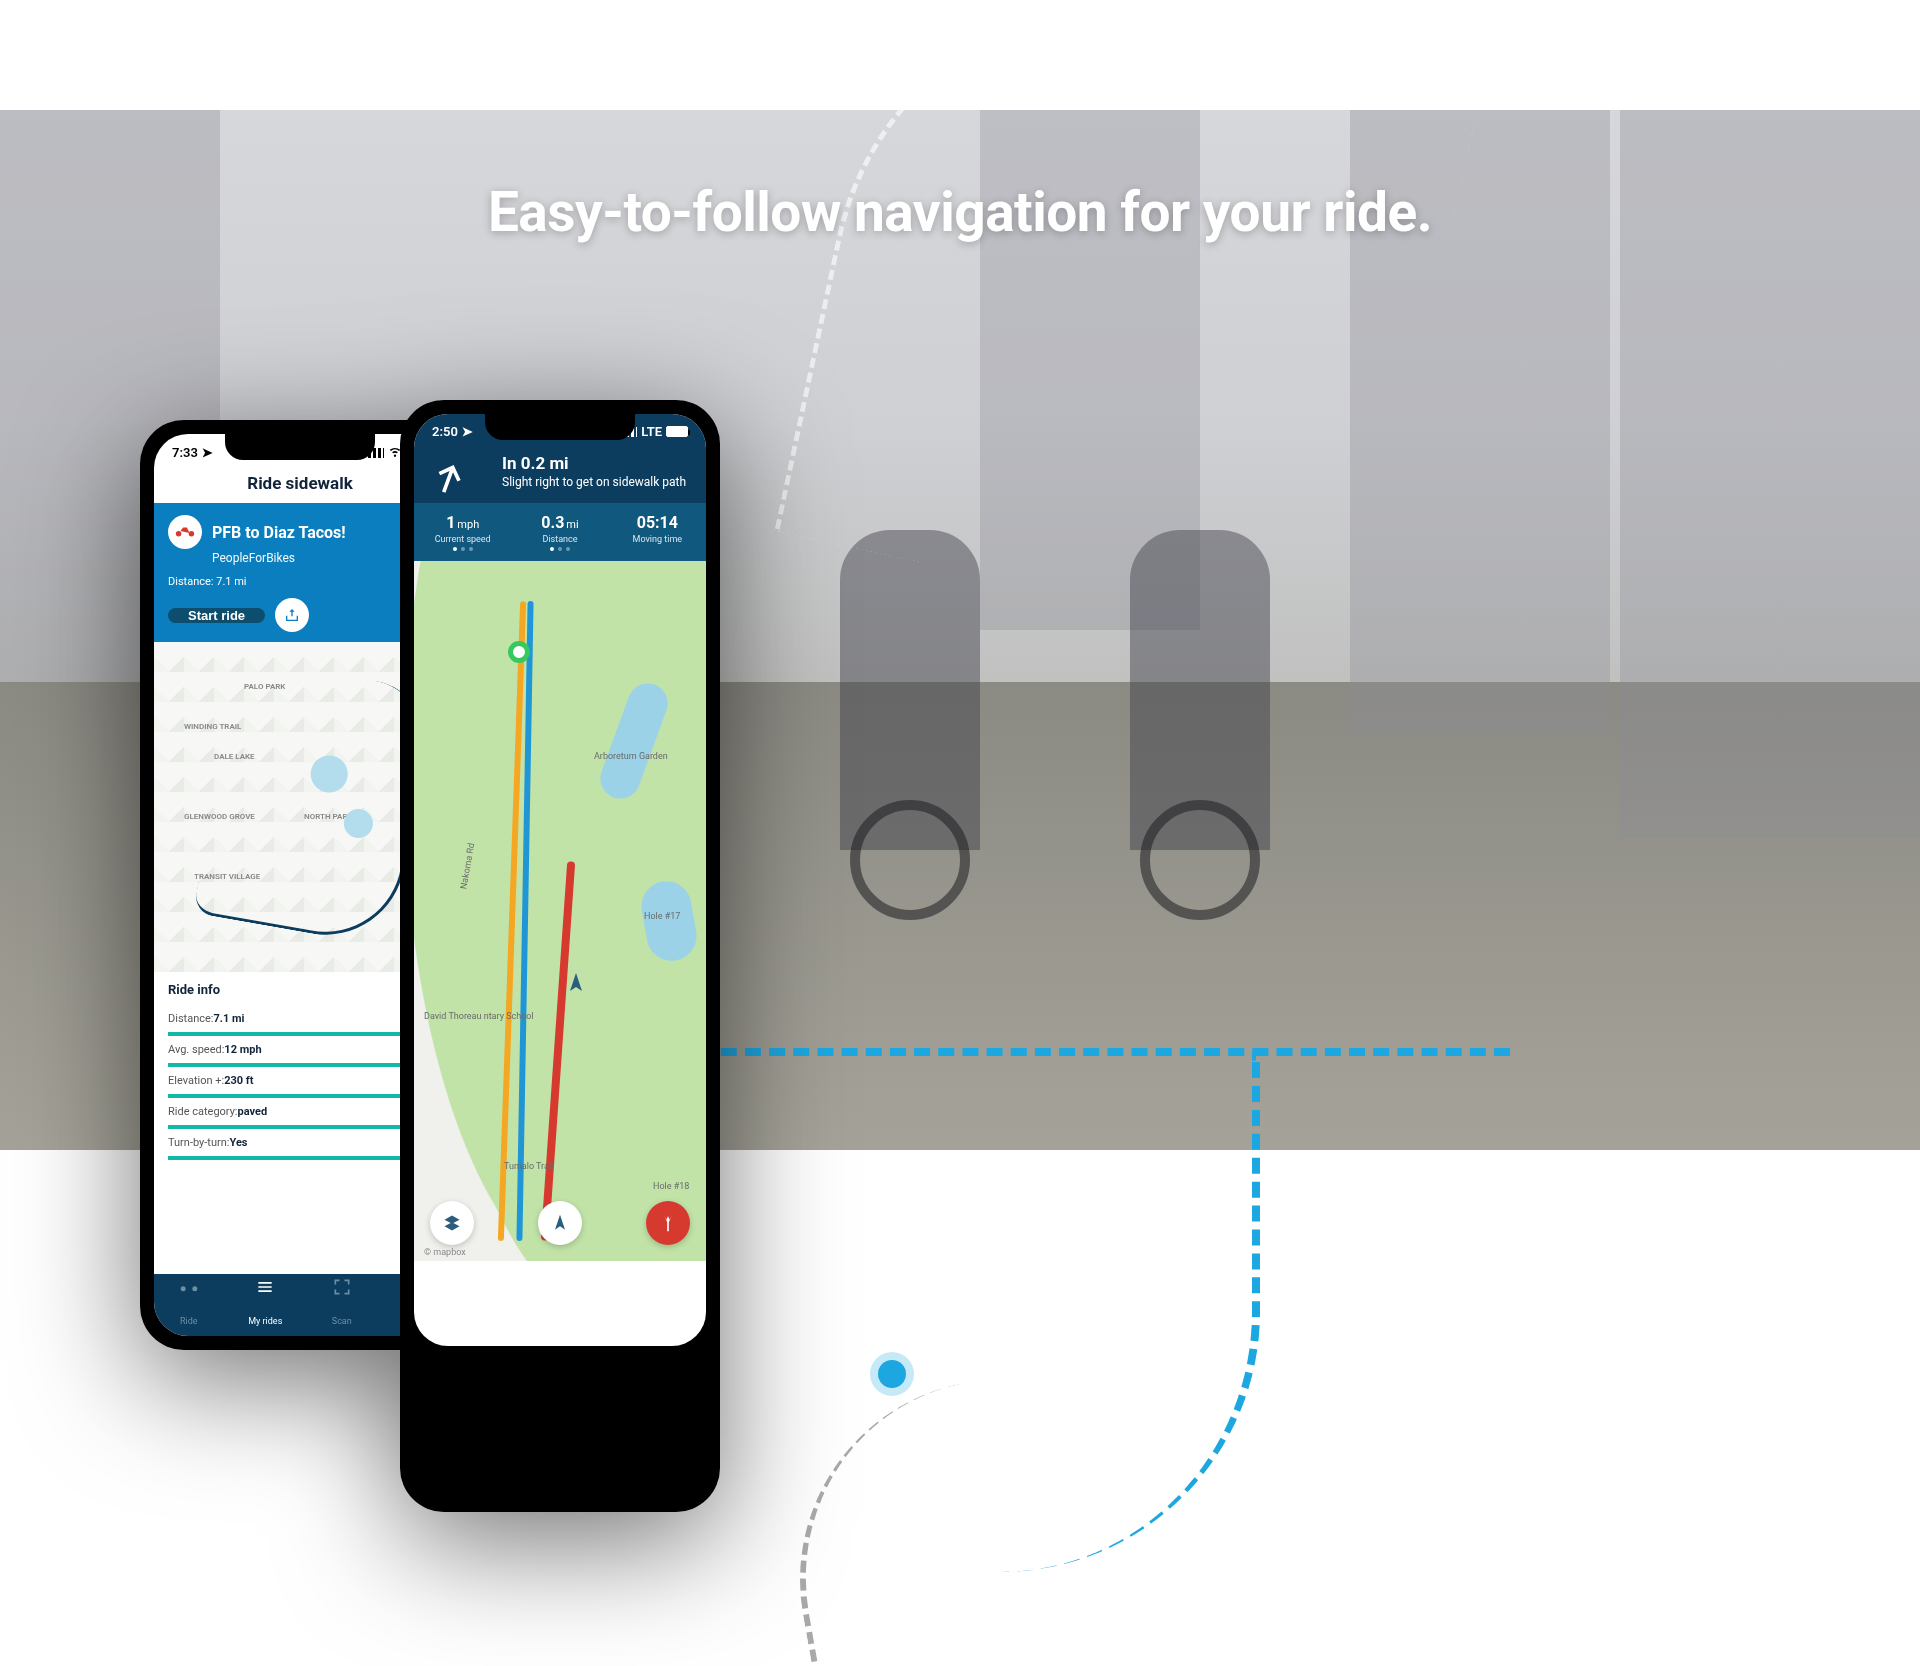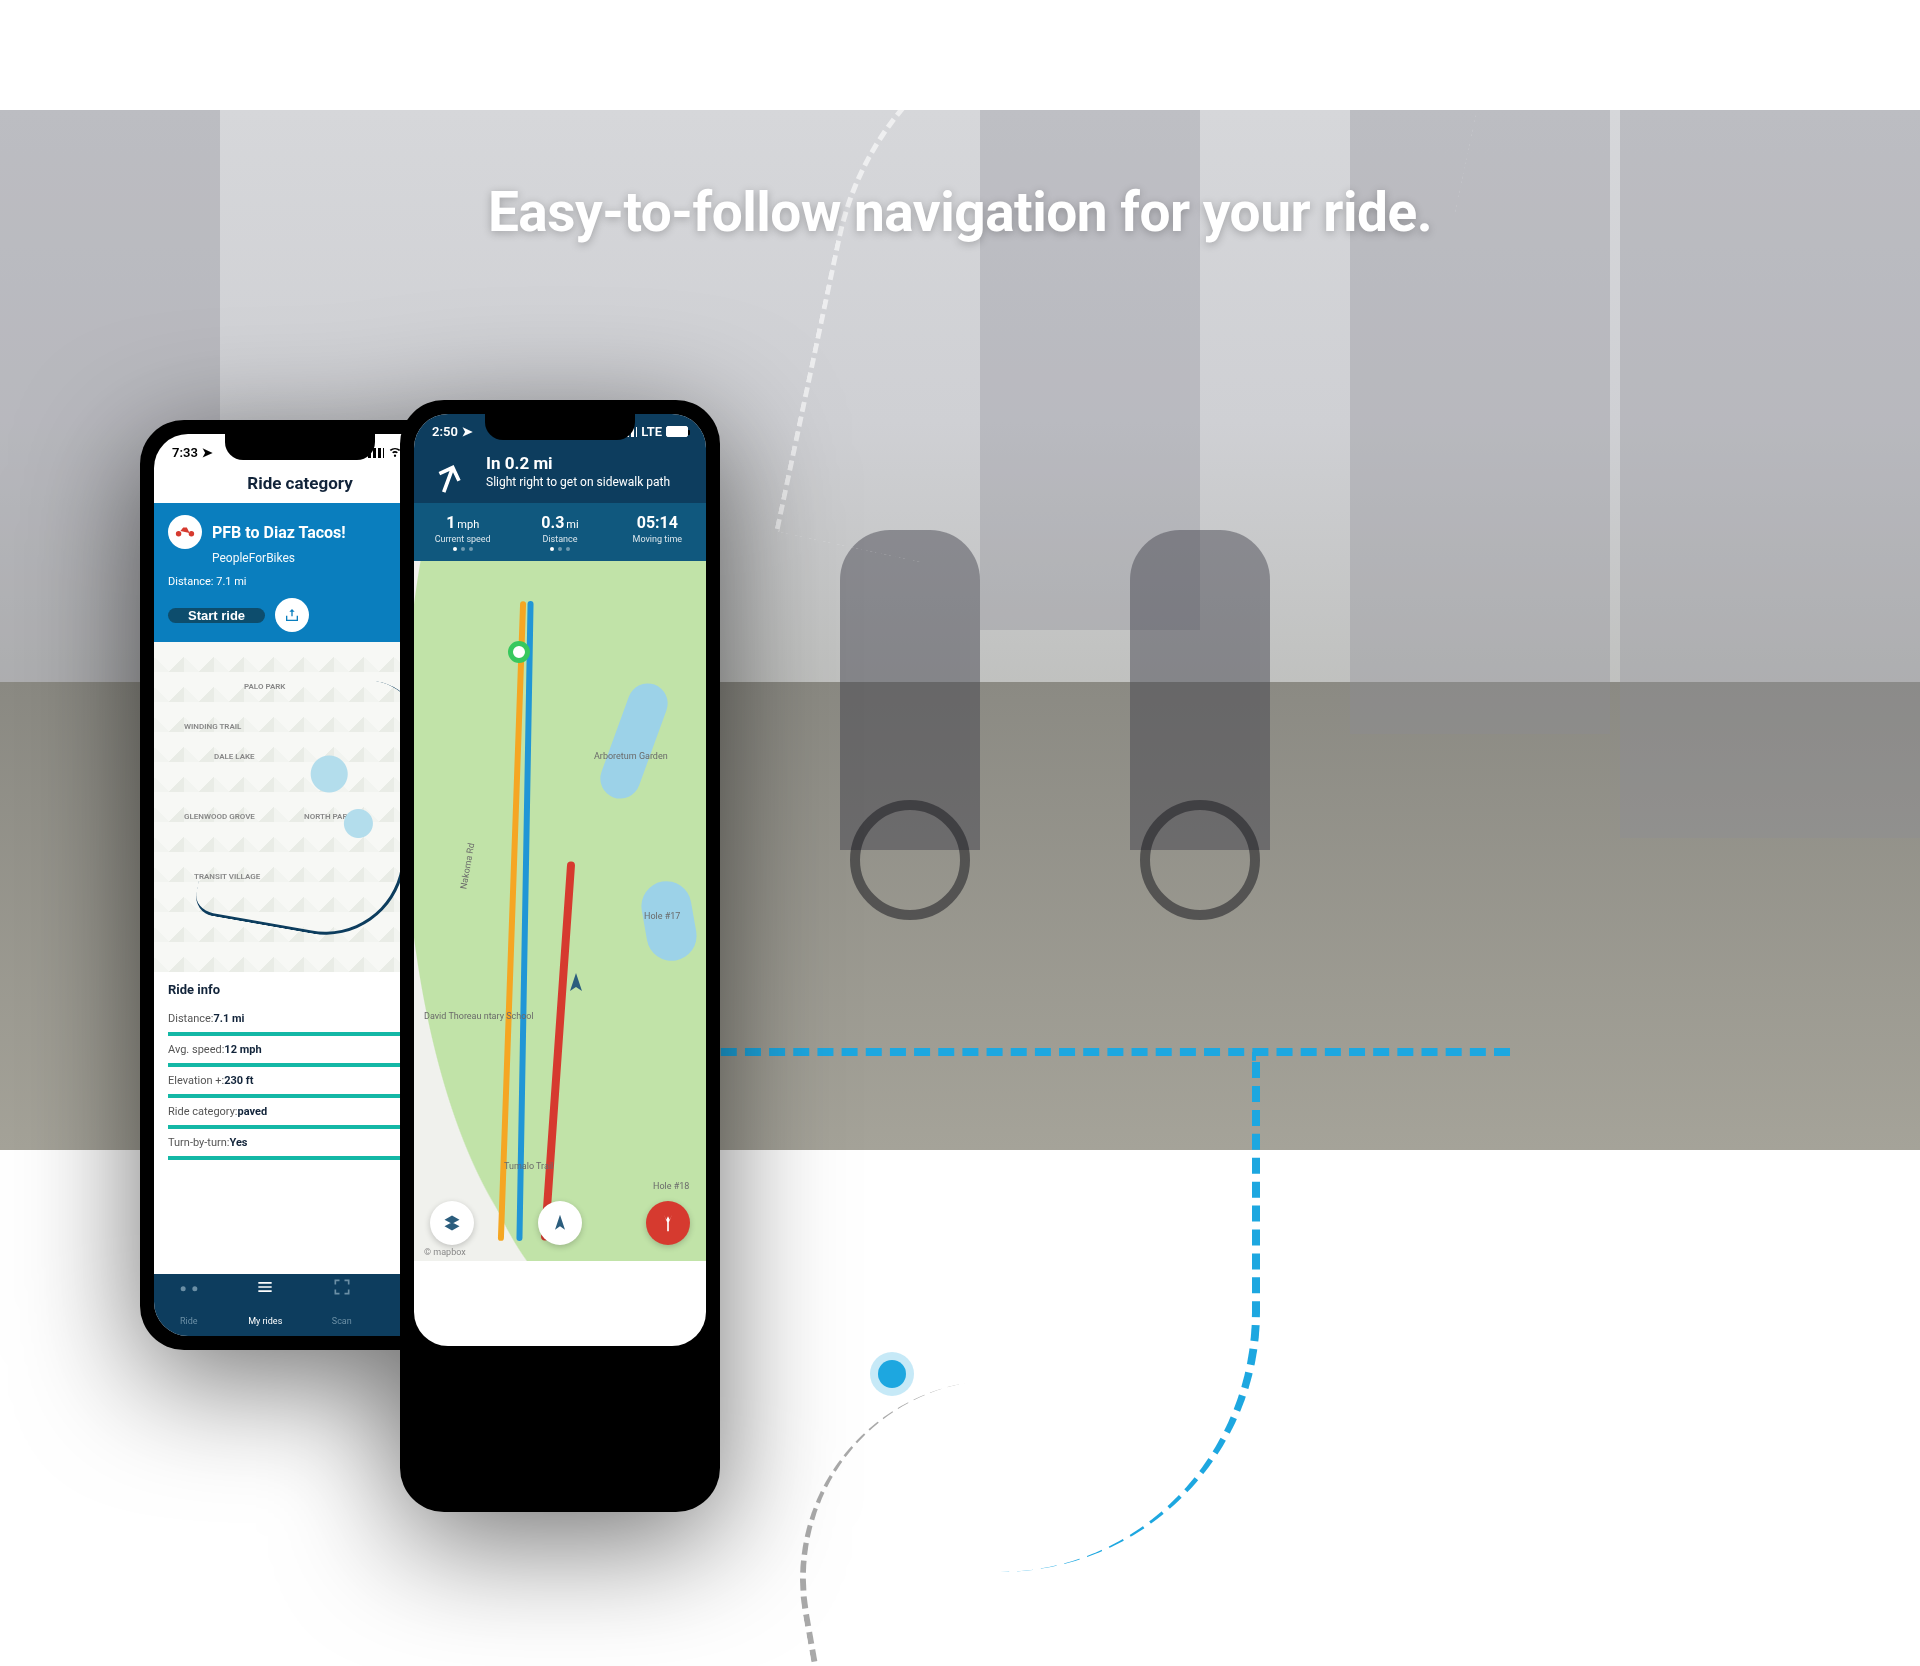--- a/index.html
+++ b/index.html
@@ -160,21 +160,21 @@
   .pa-tab.active{color:#fff;}
   .pa-tab svg{width:20px;height:20px;}
 
   
   .phone-b{left:260px; top:0; height:1112px;}
   .phone-b .phone-inner{height:932px;}
   .phone-b .status-bar{color:#fff;background:#0d3d5e;}
   .phone-b .battery-icon,.phone-b .battery-icon::before{border-color:#fff;background:#fff;}
   .phone-b .signal-icon{filter:invert(1);}
   .pb-nav{
-    background:#0d3d5e;color:#fff;padding:10px 14px 6px;display:flex;gap:14px;
+    background:#0d3d5e;color:#fff;padding:10px 14px 6px;display:flex;gap:30px;
   }
   .pb-nav-arrow{width:44px;height:44px;flex:none;}
   .pb-nav-arrow svg{width:100%;height:100%;}
   .pb-nav-text .main{font-weight:700;font-size:17px;}
   .pb-nav-text .sub{font-size:12px;line-height:1.2;margin-top:2px;}
   .pb-stats{
     background:#10587e;color:#fff;display:flex;text-align:center;padding:10px 0;
   }
   .pb-stat{flex:1;}
   .pb-stat .val{font-weight:700;font-size:16px;}
@@ -245,21 +245,21 @@
         <div class="status-right">
           <span class="signal-icon"></span>
           <span>
             <svg viewBox="0 0 24 24" width="14" height="14">
                 <path fill="currentColor" d="M12 18a2 2 0 100 4 2 2 0 000-4zm-5-4a8 8 0 0110 0l-2 2a5 5 0 00-6 0zm-4-4a14 14 0 0118 0l-2 2a11 11 0 00-14 0z"></path>
               </svg>
           </span>
           <span class="battery-icon"></span>
         </div>
       </div>
-      <div class="pa-header">Ride category</div>
+      <div class="pa-header">Ride sidewalk</div>
       <div class="pa-card">
         <div class="pa-card-title">
           <span class="bike-badge">
             <svg viewBox="0 0 24 24">
                 <path fill="#d63a2f" d="M5 17a3 3 0 100-6 3 3 0 000 6zm14 0a3 3 0 100-6 3 3 0 000 6zM7 11l3-4h4l3 6M12 7v4"></path>
               </svg>
           </span>
           <span>PFB to Diaz Tacos!</span>
         </div>
         <div class="pa-sub">PeopleForBikes</div>

